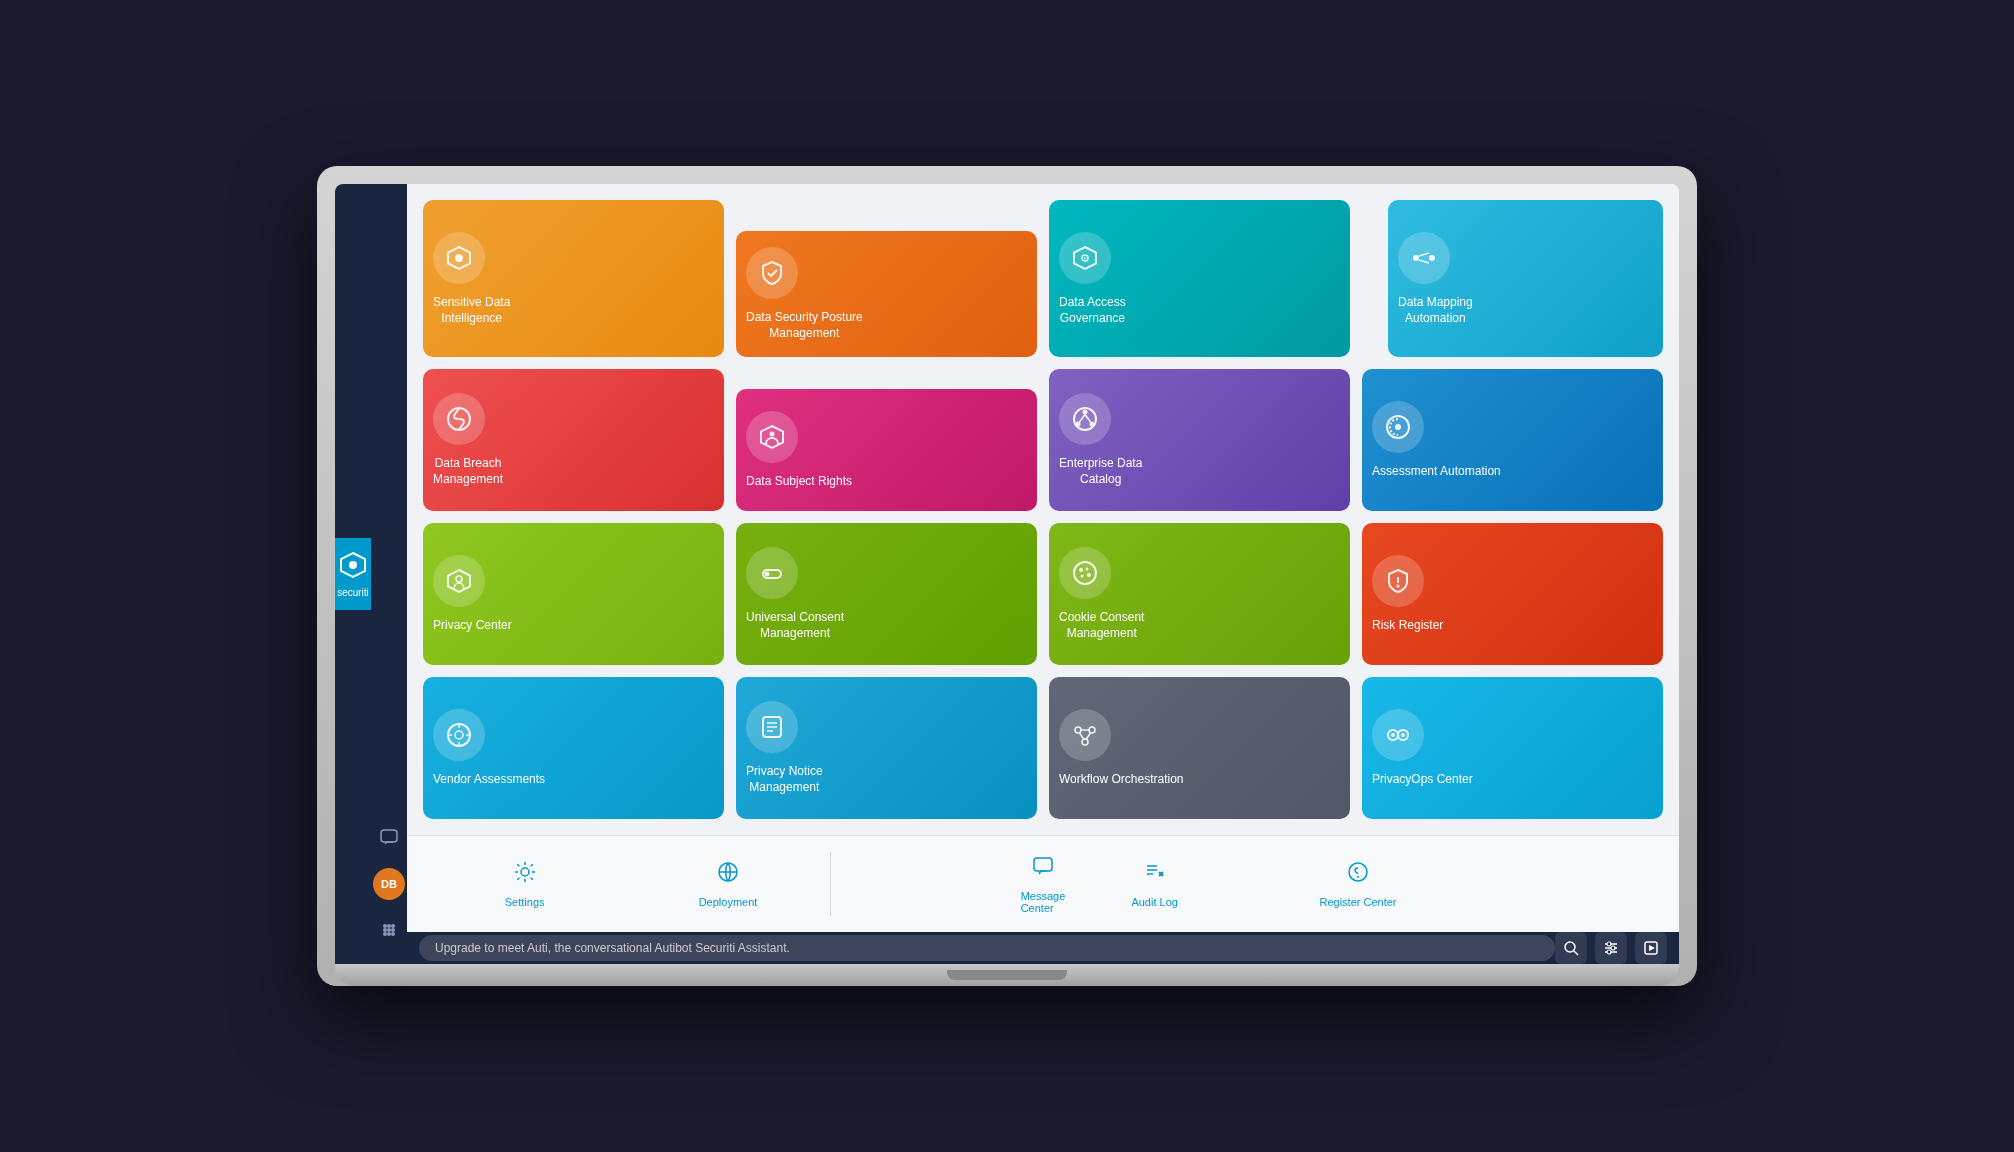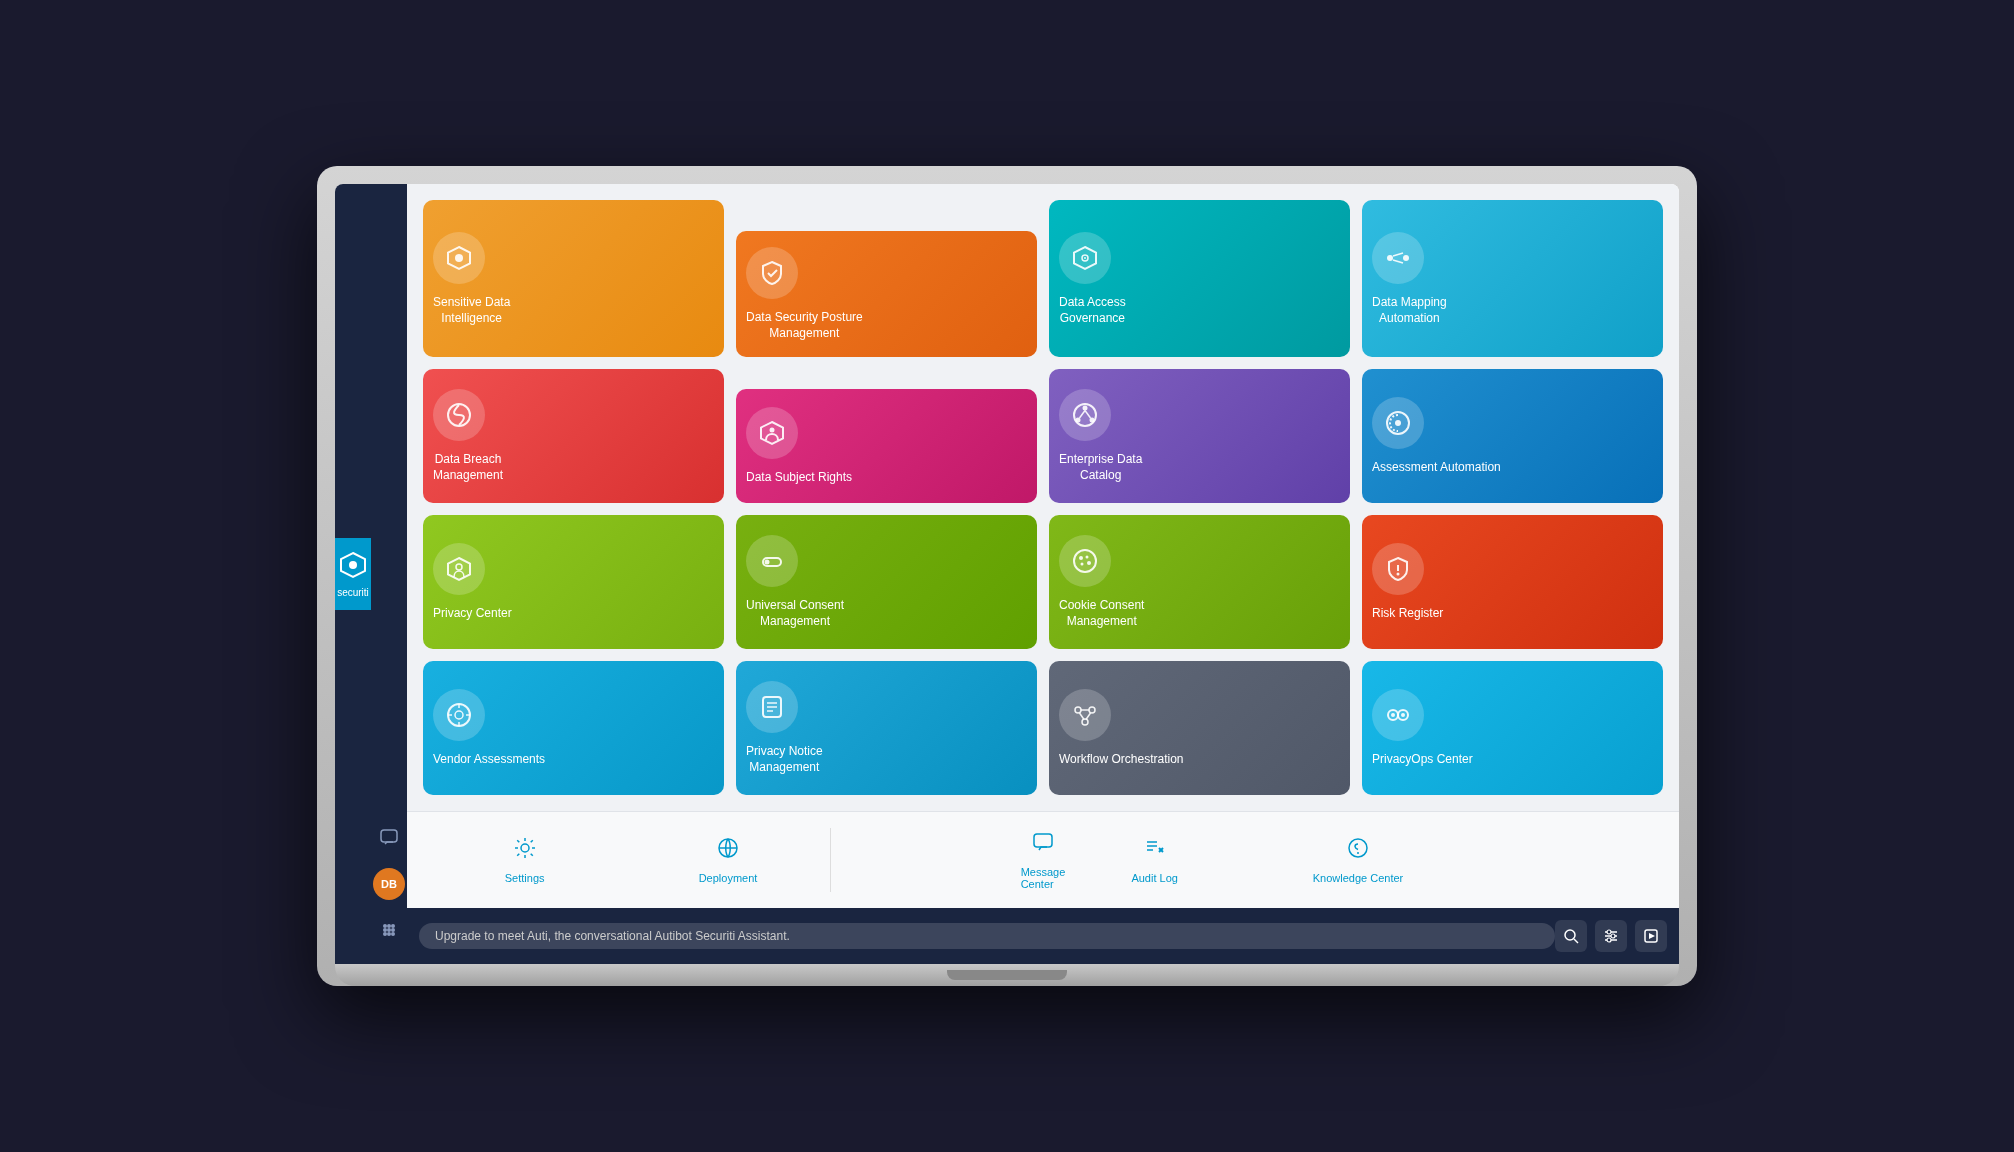--- a/index.html
+++ b/index.html
@@ -186,21 +186,21 @@
     }
     .bottom-tile-label {
       font-size: 11px;
       color: #0099cc;
       font-weight: 500;
     }
 
     
     .status-bar {
       background: #1a2540;
-      height: 56px;
+      height: 32px;
       display: flex;
       align-items: center;
       padding: 0 12px;
       gap: 0;
     }
     .status-message-bubble {
       background: rgba(255,255,255,0.15);
       border-radius: 20px;
       padding: 6px 16px;
       color: #ccc;
@@ -221,21 +221,21 @@
       justify-content: center;
       color: white;
       font-size: 15px;
       cursor: pointer;
     }
 
     
     .tile-orange { background: linear-gradient(135deg, #f0a030 0%, #e88a10 100%); }
     .tile-orange2 { background: linear-gradient(135deg, #f07820 0%, #e06010 100%); margin-top: 31px; }
     .tile-teal { background: linear-gradient(135deg, #00b8c0 0%, #009aa0 100%); }
-    .tile-blue-light { background: linear-gradient(135deg, #30bce0 0%, #10a0c8 100%); }
+    .tile-blue-light { background: linear-gradient(135deg, #30bce0 0%, #10a0c8 100%); margin-left: 26px; }
     .tile-red { background: linear-gradient(135deg, #f05050 0%, #d83030 100%); }
     .tile-pink { background: linear-gradient(135deg, #e03080 0%, #c01868 100%); margin-top: 20px; }
     .tile-purple { background: linear-gradient(135deg, #8060c0 0%, #6040a8 100%); }
     .tile-blue2 { background: linear-gradient(135deg, #2090d0 0%, #0870b8 100%); }
     .tile-green { background: linear-gradient(135deg, #90c820 0%, #78b010 100%); }
     .tile-green2 { background: linear-gradient(135deg, #78b010 0%, #60a000 100%); }
     .tile-green3 { background: linear-gradient(135deg, #80b818 0%, #68a008 100%); }
     .tile-red2 { background: linear-gradient(135deg, #e84820 0%, #d03010 100%); }
     .tile-cyan { background: linear-gradient(135deg, #18b0e0 0%, #0898c8 100%); }
     .tile-cyan2 { background: linear-gradient(135deg, #20a8d8 0%, #0890c0 100%); }
@@ -501,21 +501,21 @@
                 <line x1="20" y1="12" x2="16" y2="16" stroke="#0099cc" stroke-width="2"></line>
               </svg></div>
     <div class="bottom-tile-label">Audit Log</div>
   </div>
           <div class="bottom-tile">
     <div class="bottom-tile-icon"><svg width="24" height="24" viewBox="0 0 24 24" fill="none">
                 <circle cx="12" cy="12" r="9" stroke="#0099cc" stroke-width="1.5"></circle>
                 <path d="M12 8 C10 8 9 9.2 9 10.5 C9 12 10.5 12.8 12 13.5" stroke="#0099cc" stroke-width="1.5" fill="none"></path>
                 <circle cx="12" cy="17" r="1" fill="#0099cc"></circle>
               </svg></div>
-    <div class="bottom-tile-label">Knowledge Center</div>
+    <div class="bottom-tile-label">Register Center</div>
   </div>
         </div>
 
       <div class="status-bar">
         <div class="status-message-bubble">Upgrade to meet Auti, the conversational Autibot Securiti Assistant.</div>
         <div class="status-actions">
           <div class="status-action-btn">
             <svg width="16" height="16" viewBox="0 0 16 16" fill="none">
               <circle cx="7" cy="7" r="5" stroke="white" stroke-width="1.5"></circle>
               <line x1="11" y1="11" x2="15" y2="15" stroke="white" stroke-width="1.5"></line>

